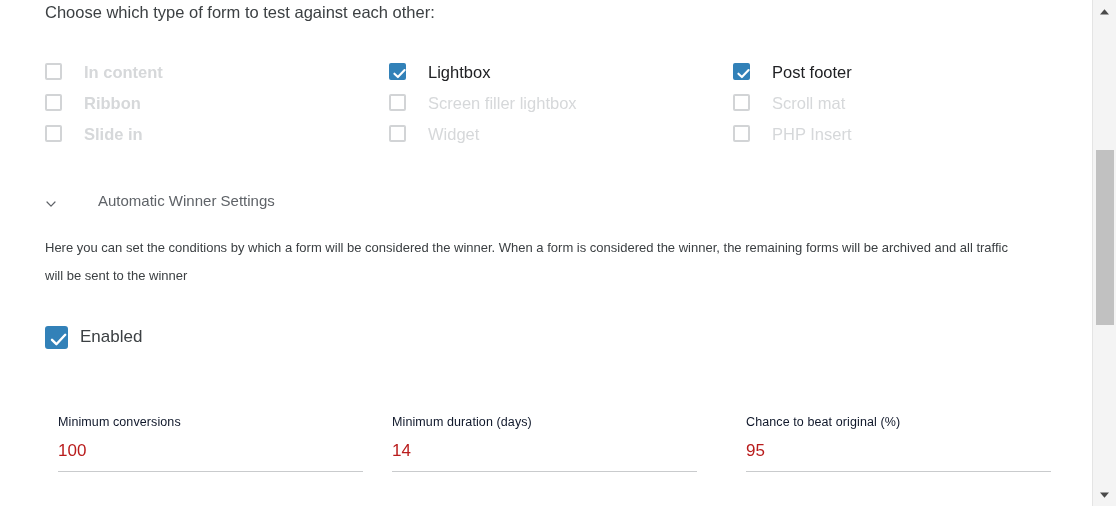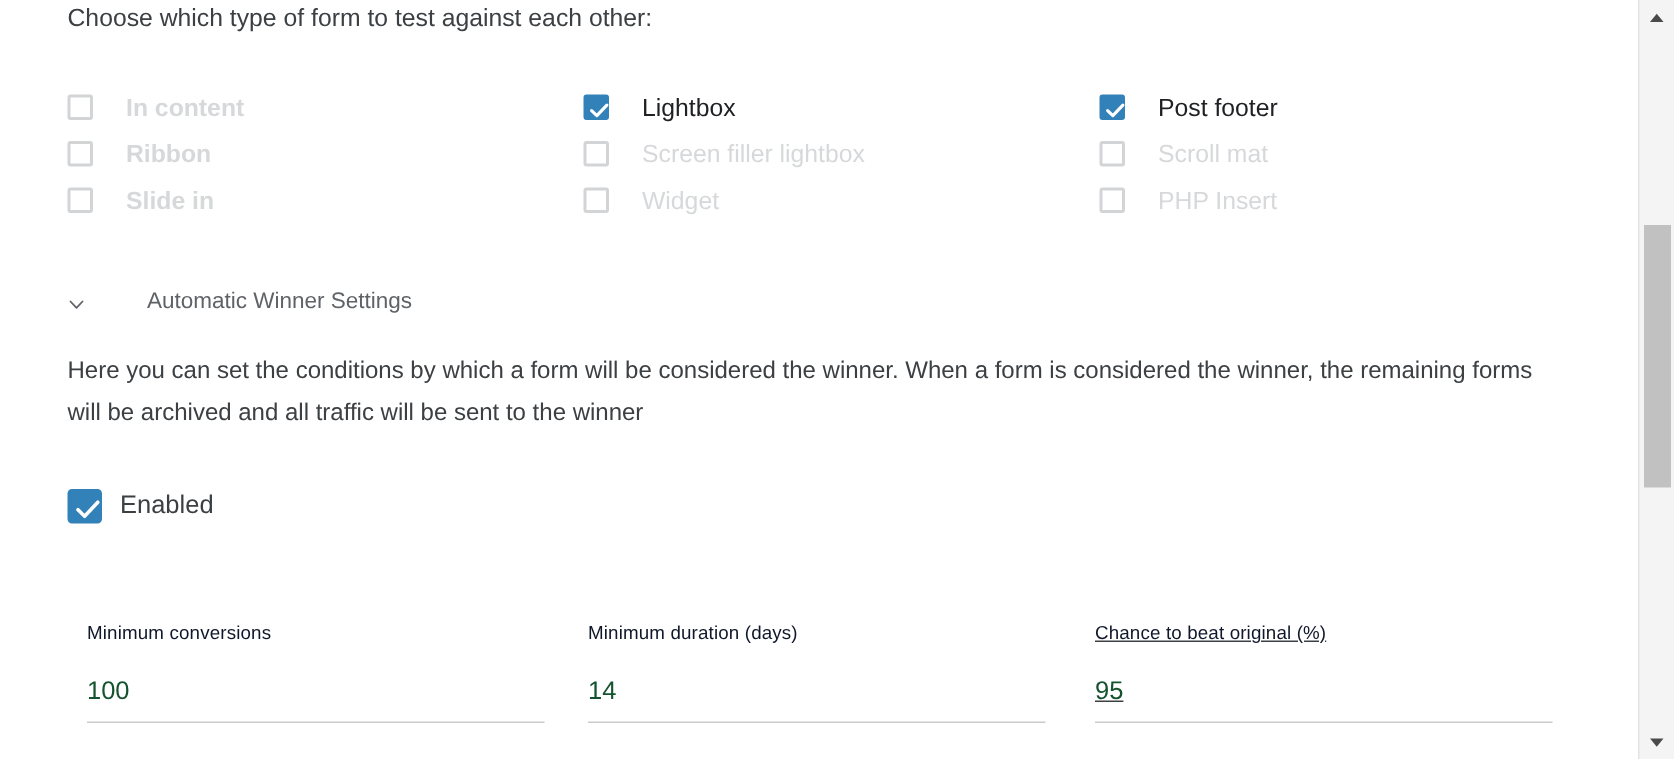--- a/index.html
+++ b/index.html
@@ -122,21 +122,21 @@
     color: #5f6368;
     white-space: nowrap;
   }
 
   
   .desc {
     position: absolute;
     left: 45px;
     top: 234px;
     width: 982px;
-    font-size: 16px;
+    font-size: 13px;
     line-height: 28px;
     color: #3c4043;
   }
 
   
   .enabled-row {
     position: absolute;
     left: 45px;
     top: 325px;
     display: flex;
@@ -173,36 +173,36 @@
     width: 1092px;
     height: 60px;
   }
   .field {
     position: absolute;
     top: 0;
     width: 305px;
   }
   .field.f0 { left: 58px; }
   .field.f1 { left: 392px; }
-  .field.f2 { left: 730px; text-decoration: underline; }
+  .field.f2 { left: 746px; }
 
   .field-label {
     display: block;
     font-size: 12.5px;
     line-height: 16px;
     color: #0f172a;
     white-space: nowrap;
     letter-spacing: 0.1px;
   }
   .field-value {
     display: block;
-    margin-top: 20px;
+    margin-top: 10px;
     font-size: 17px;
     line-height: 22px;
-    color: #14532d;
+    color: #b91c1c;
   }
   .field-underline {
     display: block;
     margin-top: 9px;
     width: 305px;
     height: 1px;
     background: #c9cbcd;
   }
 
   

